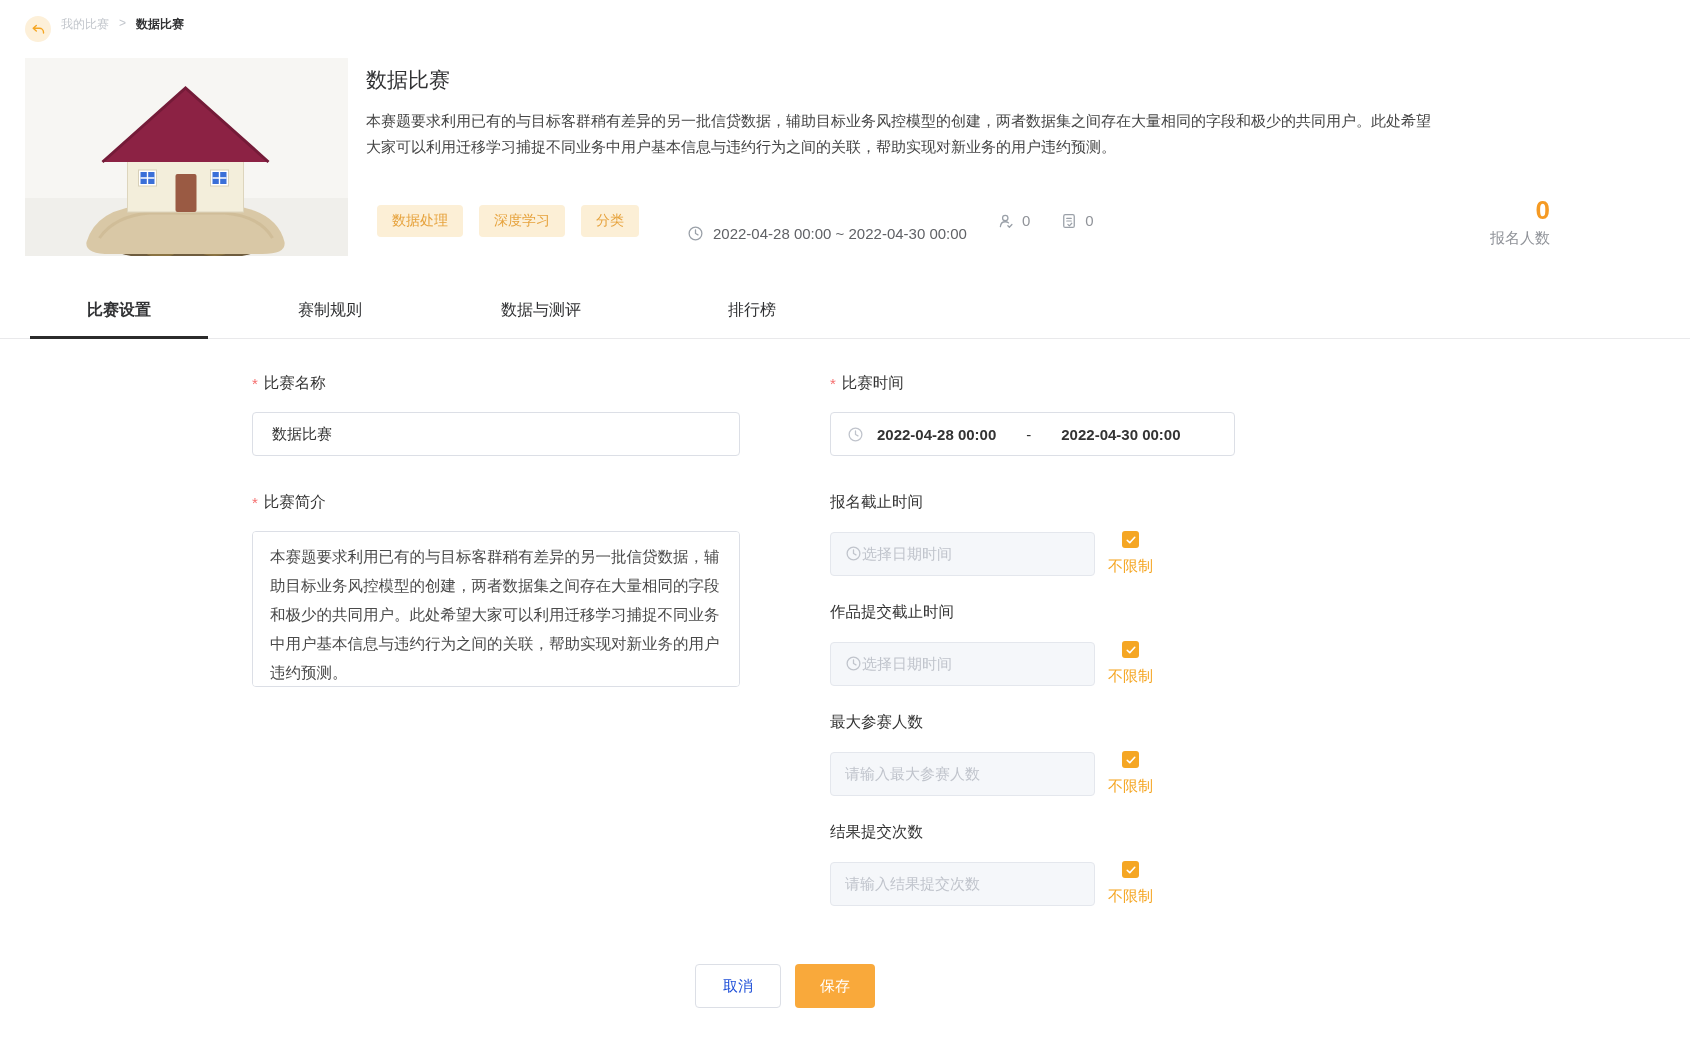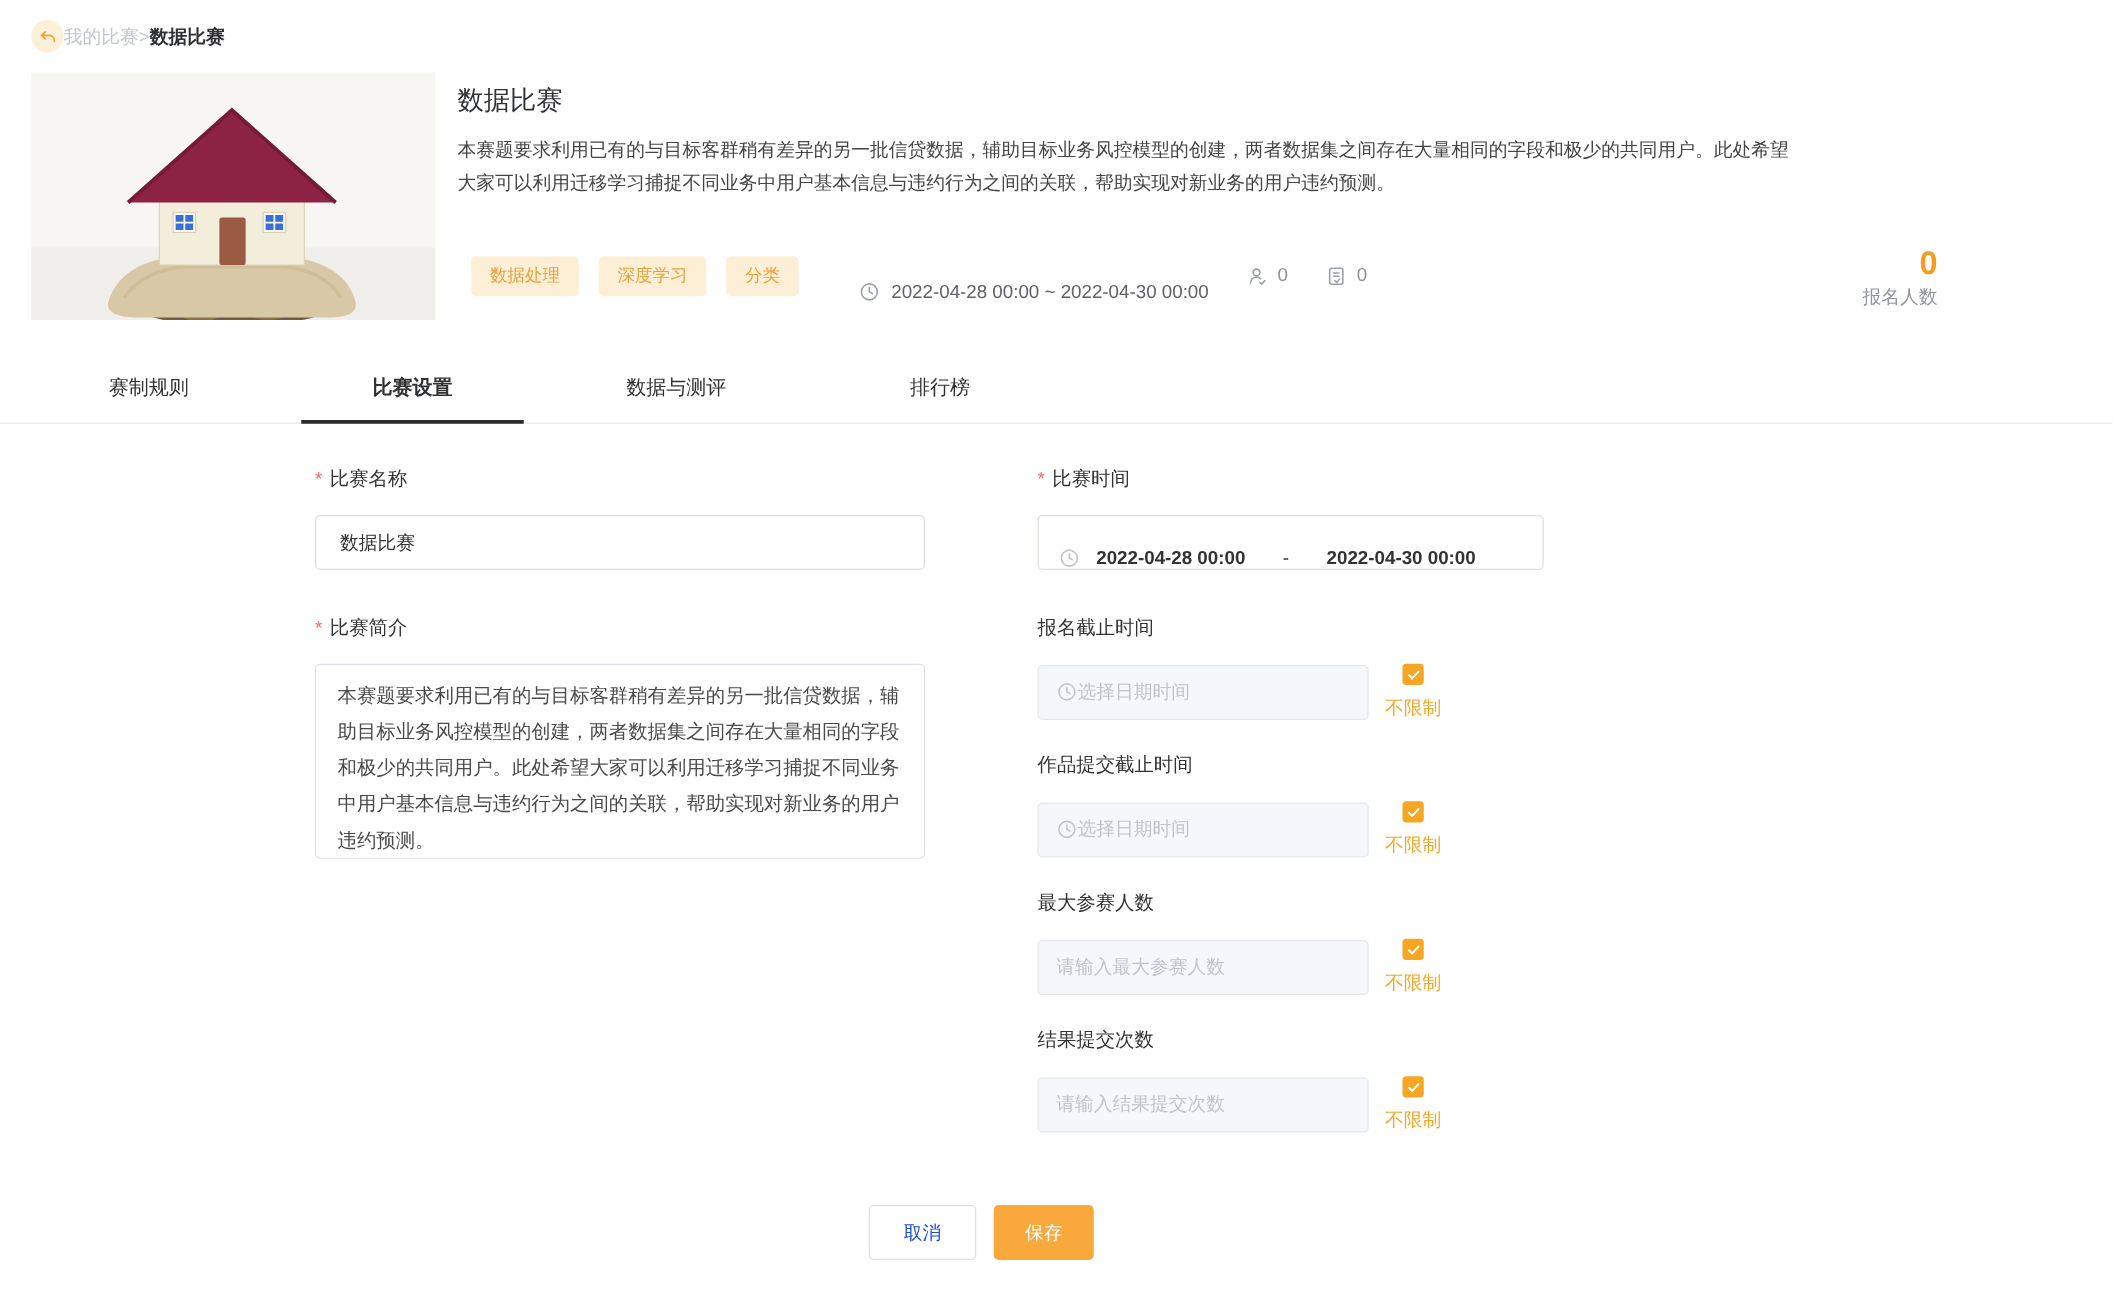--- a/index.html
+++ b/index.html
@@ -1,20 +1,20 @@
 <!DOCTYPE html>
 <html><head>
 <meta charset="utf-8">
 <style>
   * { box-sizing: border-box; margin: 0; padding: 0; }
   html,body { width:1690px; height:1043px; overflow:hidden; background:#fff;
     font-family:"Liberation Sans", sans-serif; color:#333; }
 
   
-  .breadcrumb { display:flex; align-items:center; padding:16px 0 10px 25px; font-size:15px; }
+  .breadcrumb { display:flex; gap:10px; padding:16px 0 10px 25px; font-size:12px; }
   .back-circle { width:26px; height:26px; border-radius:50%; background:#FDF0D9;
     display:flex; align-items:center; justify-content:center; cursor:pointer; flex:none; }
   .crumb-muted { color:#C2C6CC; cursor:pointer; }
   .crumb-sep { color:#C2C6CC; }
   .crumb-current { color:#303133; font-weight:bold; }
 
   
   .header { display:flex; padding:6px 140px 0 25px; gap:18px; }
   .photo { width:323px; height:198px; flex:none; overflow:hidden; background:#f6f5f2; }
   .photo svg { display:block; width:100%; height:100%; }
@@ -53,21 +53,21 @@
     padding:10px 17px; font-size:15.5px; line-height:29px; color:#4a4a4a; resize:none;
     font-family:inherit; outline:none; }
   .cover-label-row { display:flex; align-items:baseline; gap:14px; margin-bottom:20px; }
   .cover-title { font-size:15.5px; color:#333; font-weight:bold; }
   .cover-title .req { font-weight:normal; margin-right:1px; }
   .cover-hint { color:#B9BEC6; font-size:14.5px; }
   .cover-preview { width:236px; height:148px; border:1px dashed #F5A623; border-radius:6px;
     overflow:hidden; cursor:pointer; padding:2px; }
   .cover-preview svg { display:block; width:100%; height:100%; border-radius:4px; }
 
-  .time-range { display:flex; align-items:flex-end; width:405px; height:44px;
+  .time-range { display:flex; align-items:center; width:405px; height:44px;
     border:1px solid #DCDFE6; border-radius:4px; padding:0 16px; cursor:pointer; background:#fff; }
   .time-range svg { color:#C0C4CC; flex:none; }
   .tr-val { font-size:15px; font-weight:600; color:#333; margin-left:13px; }
   .tr-sep { font-size:15px; color:#333; margin:0 30px; }
 
   .r-field { margin-bottom:26px; }
   .r-label { font-size:15.5px; color:#333; margin-bottom:18px; }
   .r-row { display:flex; align-items:center; }
   .dis-field { display:flex; align-items:center; width:265px; height:44px; background:#F5F7FA;
     border:1px solid #E4E7ED; border-radius:4px; padding:0 14px; gap:0; }
@@ -166,22 +166,22 @@
       </span>
       <span class="signup">
         <div class="signup-num">0</div>
         <div class="signup-label">报名人数</div>
       </span>
     </div>
   </div>
 </div>
 
 <div class="tabs">
+  <div class="tab active">比赛设置</div>
   <div class="tab">赛制规则</div>
-  <div class="tab active">比赛设置</div>
   <div class="tab">数据与测评</div>
   <div class="tab">排行榜</div>
 </div>
 
 <div class="form">
 
   <div class="col-left">
     <div class="field">
       <div class="field-label">
         <span class="req">*</span>

